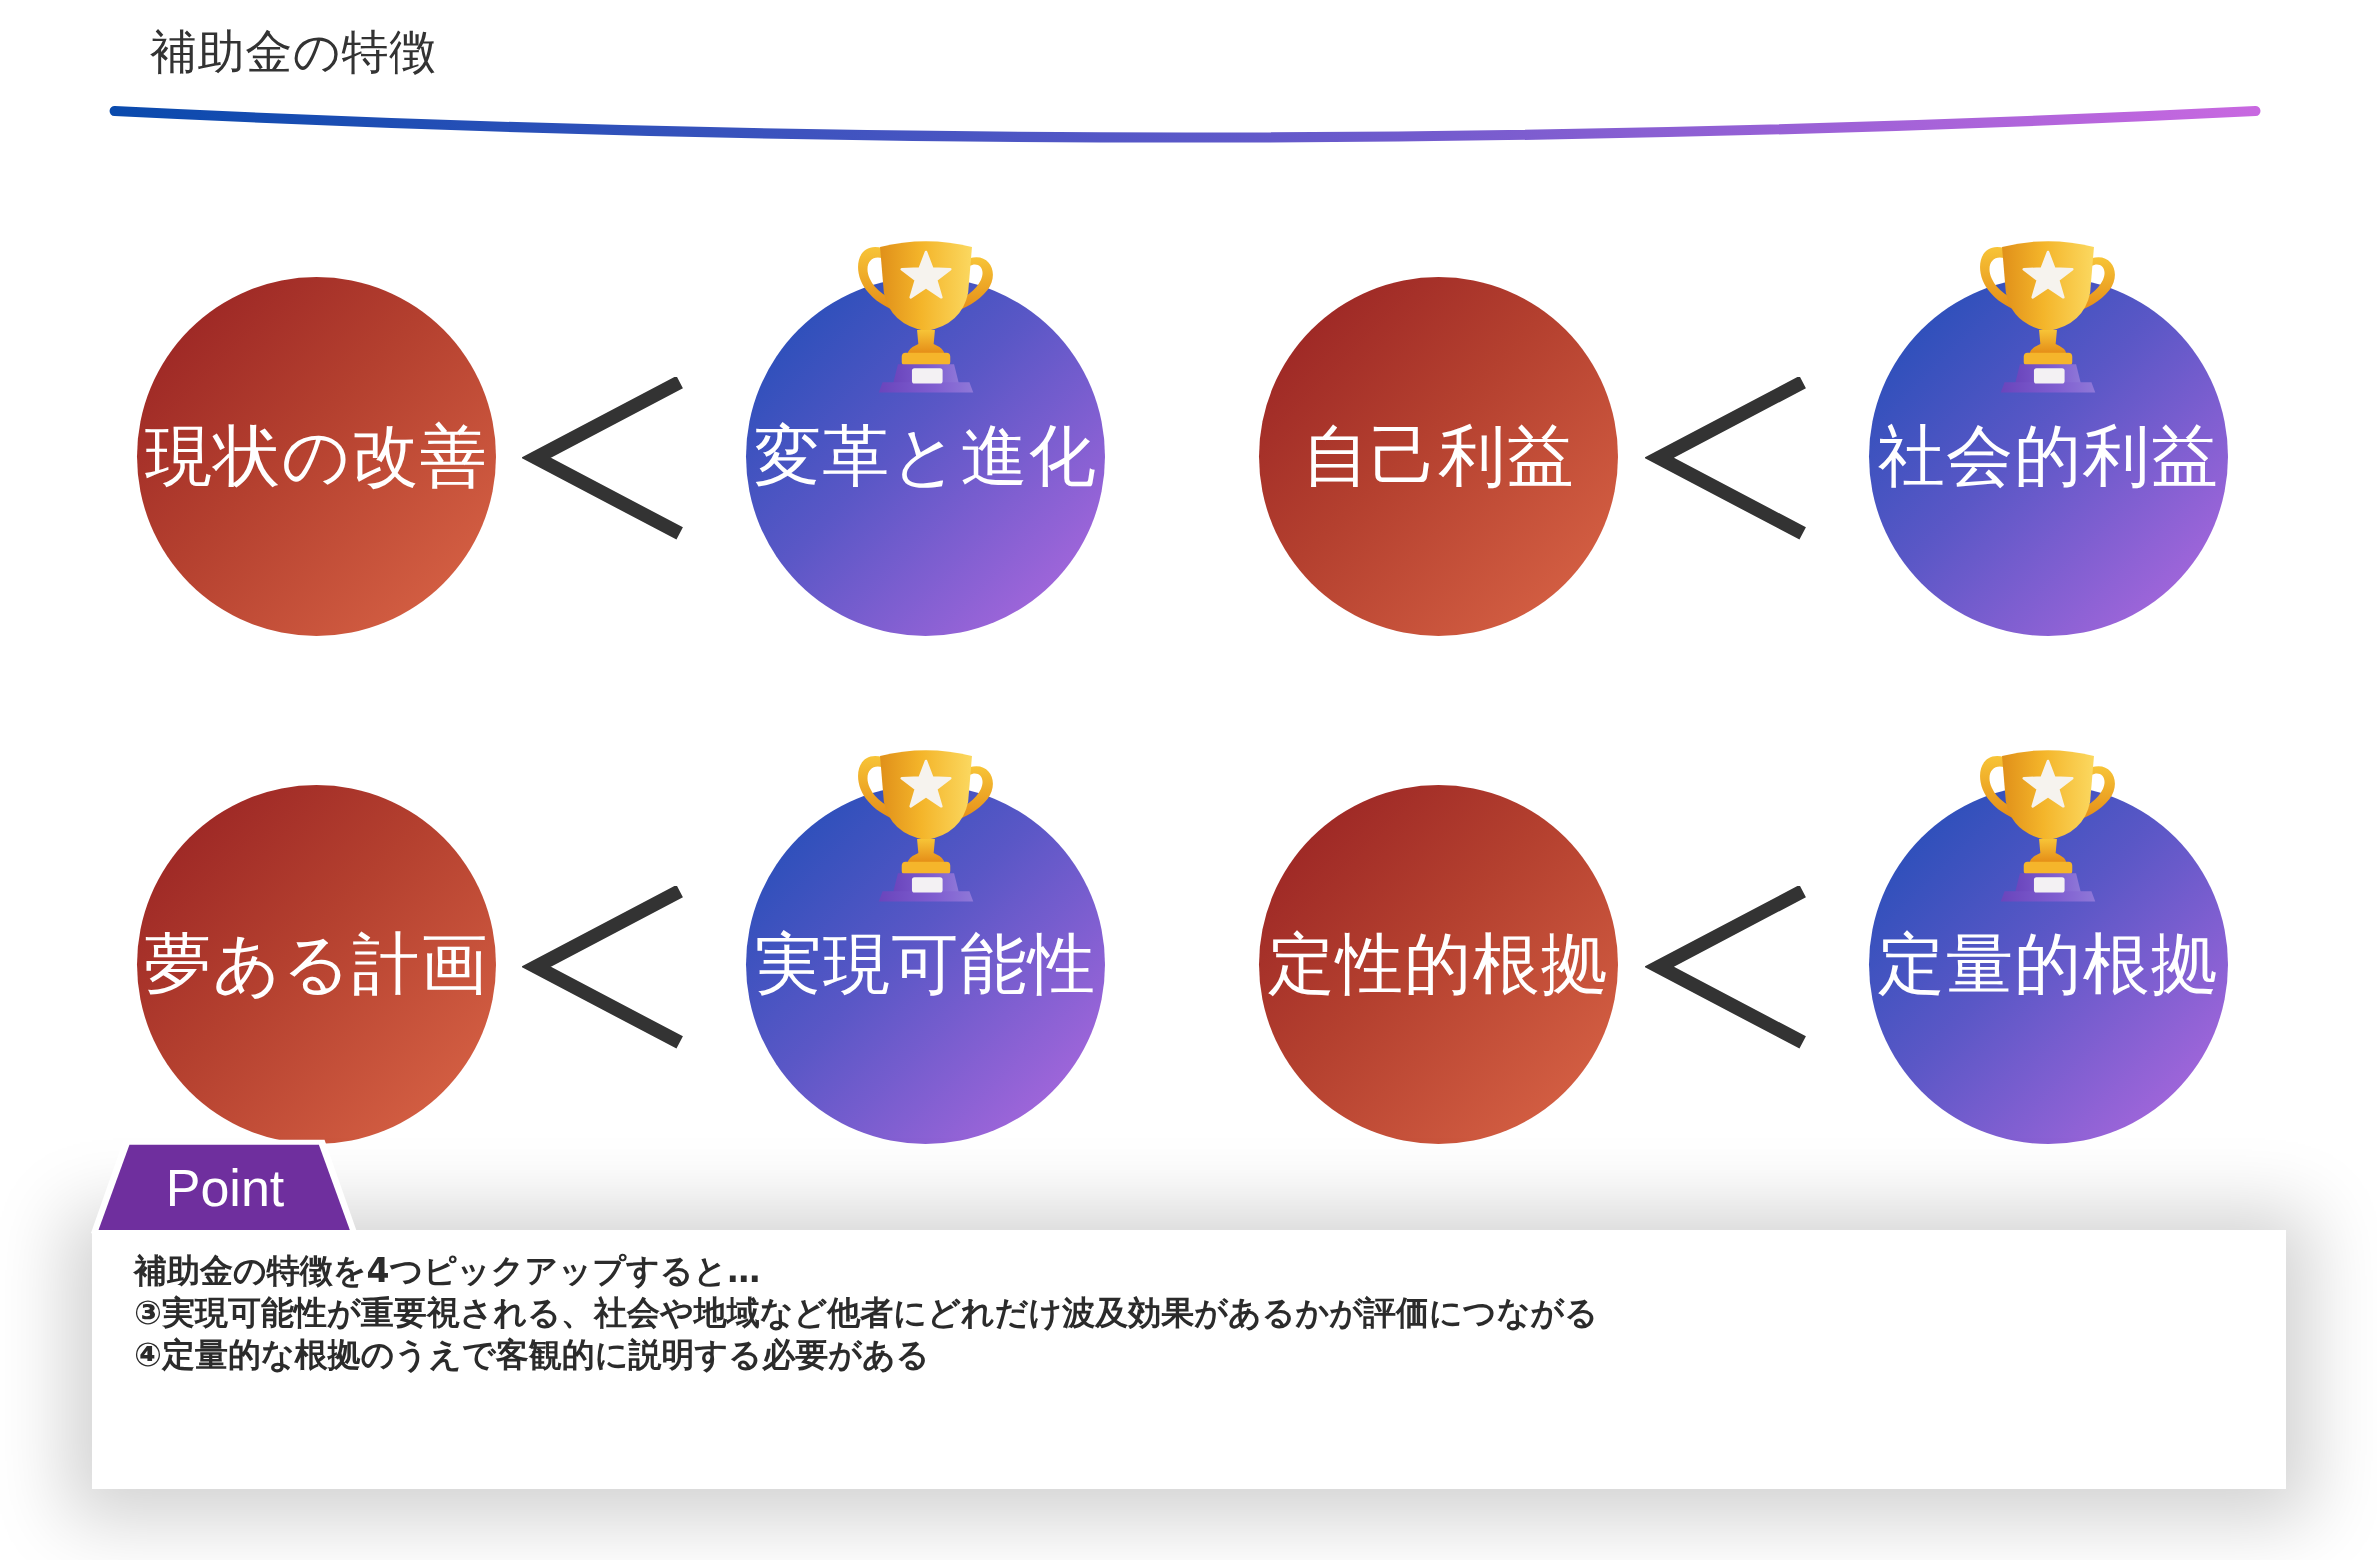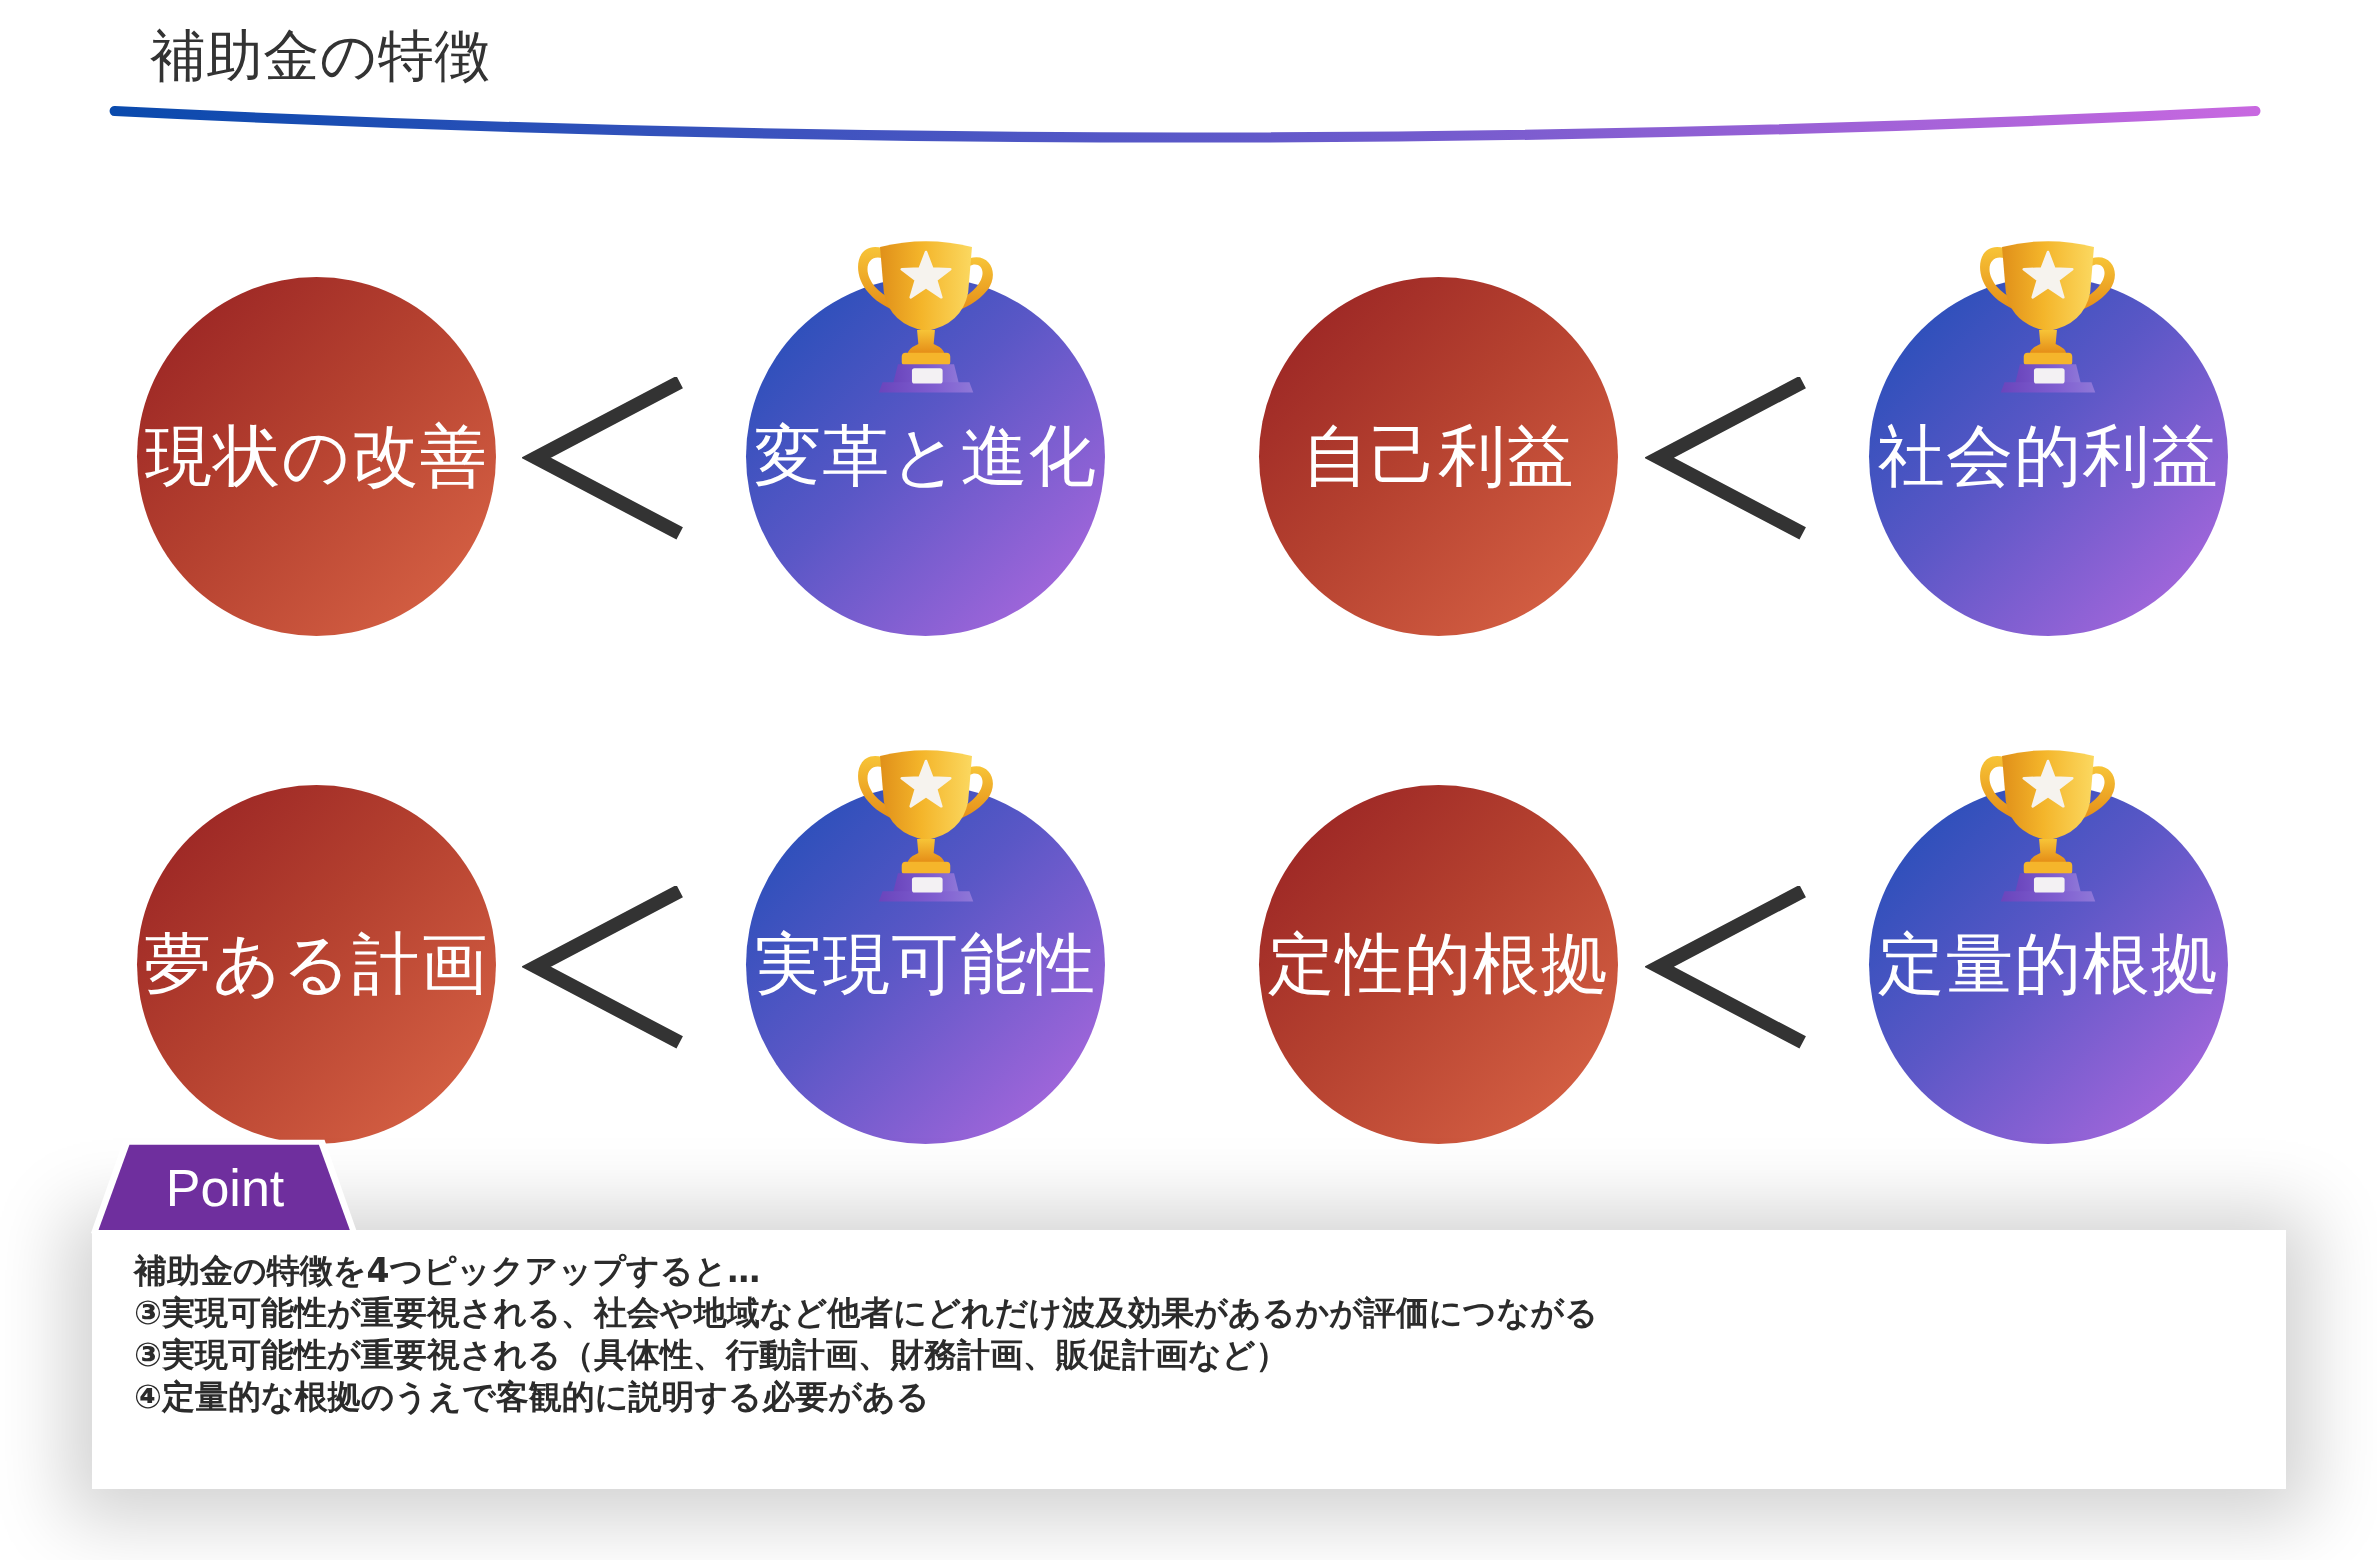--- a/index.html
+++ b/index.html
@@ -1,18 +1,18 @@
 <!DOCTYPE html>
 <html style="font-size:10px"><head>
 <meta charset="utf-8">
 <style>
   html, body { margin:0; padding:0; background:#ffffff; }
   body { width:2377px; height:1561px; position:relative; overflow:hidden;
          font-family:"DejaVu Sans","Liberation Sans",sans-serif; }
-  .title { position:absolute; left:150px; top:28px; font-size:56px; color:#333333;
+  .title { position:absolute; left:150px; top:28px; font-size:47px; color:#333333;
            letter-spacing:0.6px; line-height:1; font-weight:400; }
   .header-line { position:absolute; left:0; top:0; }
   .circle { position:absolute; width:359px; height:359px; border-radius:50%;
             display:flex; align-items:center; justify-content:center; }
   .circle.red { background:linear-gradient(135deg,#951f22 0%,#b4402f 45%,#dc6748 100%); }
   .circle.blue { background:linear-gradient(135deg,#1c4db6 0%,#5a57c6 45%,#b56ae0 100%); }
   .circle .label { color:#ffffff; font-size:67px; line-height:1; white-space:nowrap;
                    letter-spacing:1.3px; font-weight:400; }
   .chev { position:absolute; width:164px; height:164px; }
   .trophy { position:absolute; width:166px; height:166px; }
@@ -135,16 +135,15 @@
 <div class="point-box"></div>
 <svg class="point-tab-outline" width="442" height="1239" style="left:0;top:0;" viewBox="0 0 700 1960">
   <polygon points="196,1804 514,1804 566,1952 144,1952" fill="#ffffff"></polygon>
   <polygon points="205,1812 505,1812 554,1947 156,1947" fill="#6f2f9e"></polygon>
 </svg>
 <div class="point-label">Point</div>
 
 <div class="point-lines">
   <div>補助金の特徴を4つピックアップすると…</div>
   <div>③実現可能性が重要視される、社会や地域など他者にどれだけ波及効果があるかが評価につながる</div>
-  <div>③実現可能性が重要視される（具体性、行動計画、財務計画、販促計画など）</div>
   <div>④定量的な根拠のうえで客観的に説明する必要がある</div>
 </div>
 
 
 </body></html>

